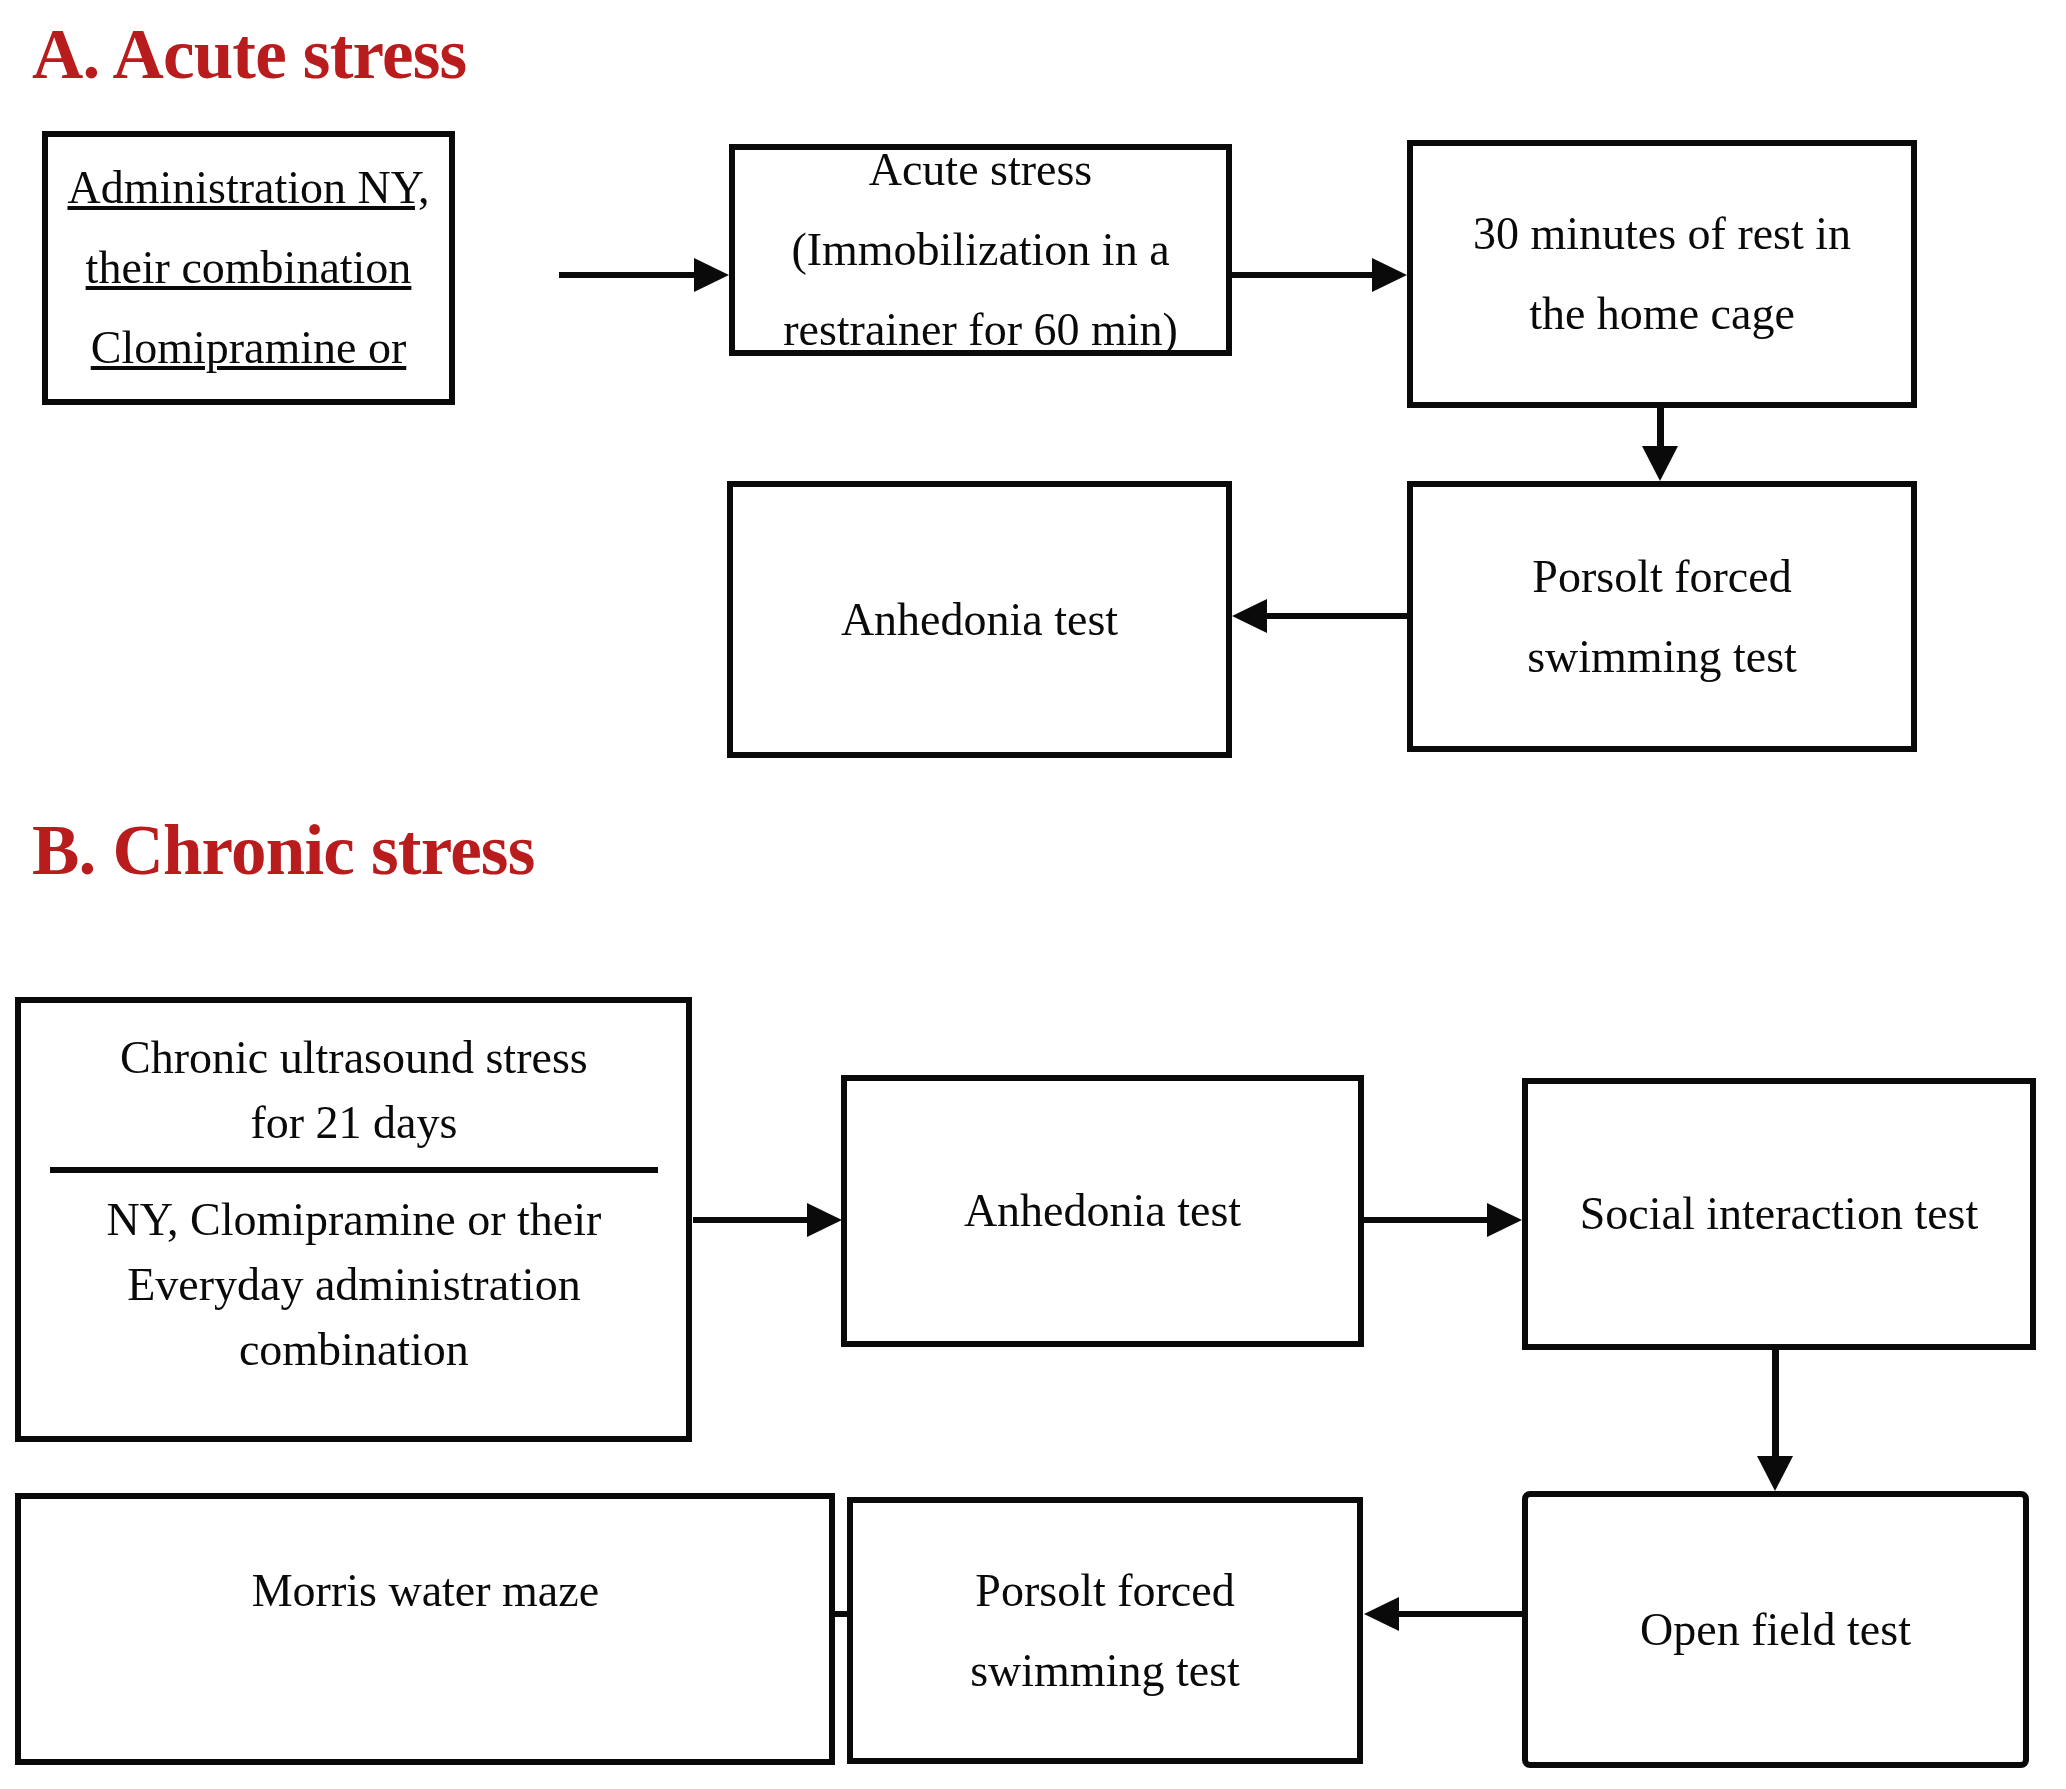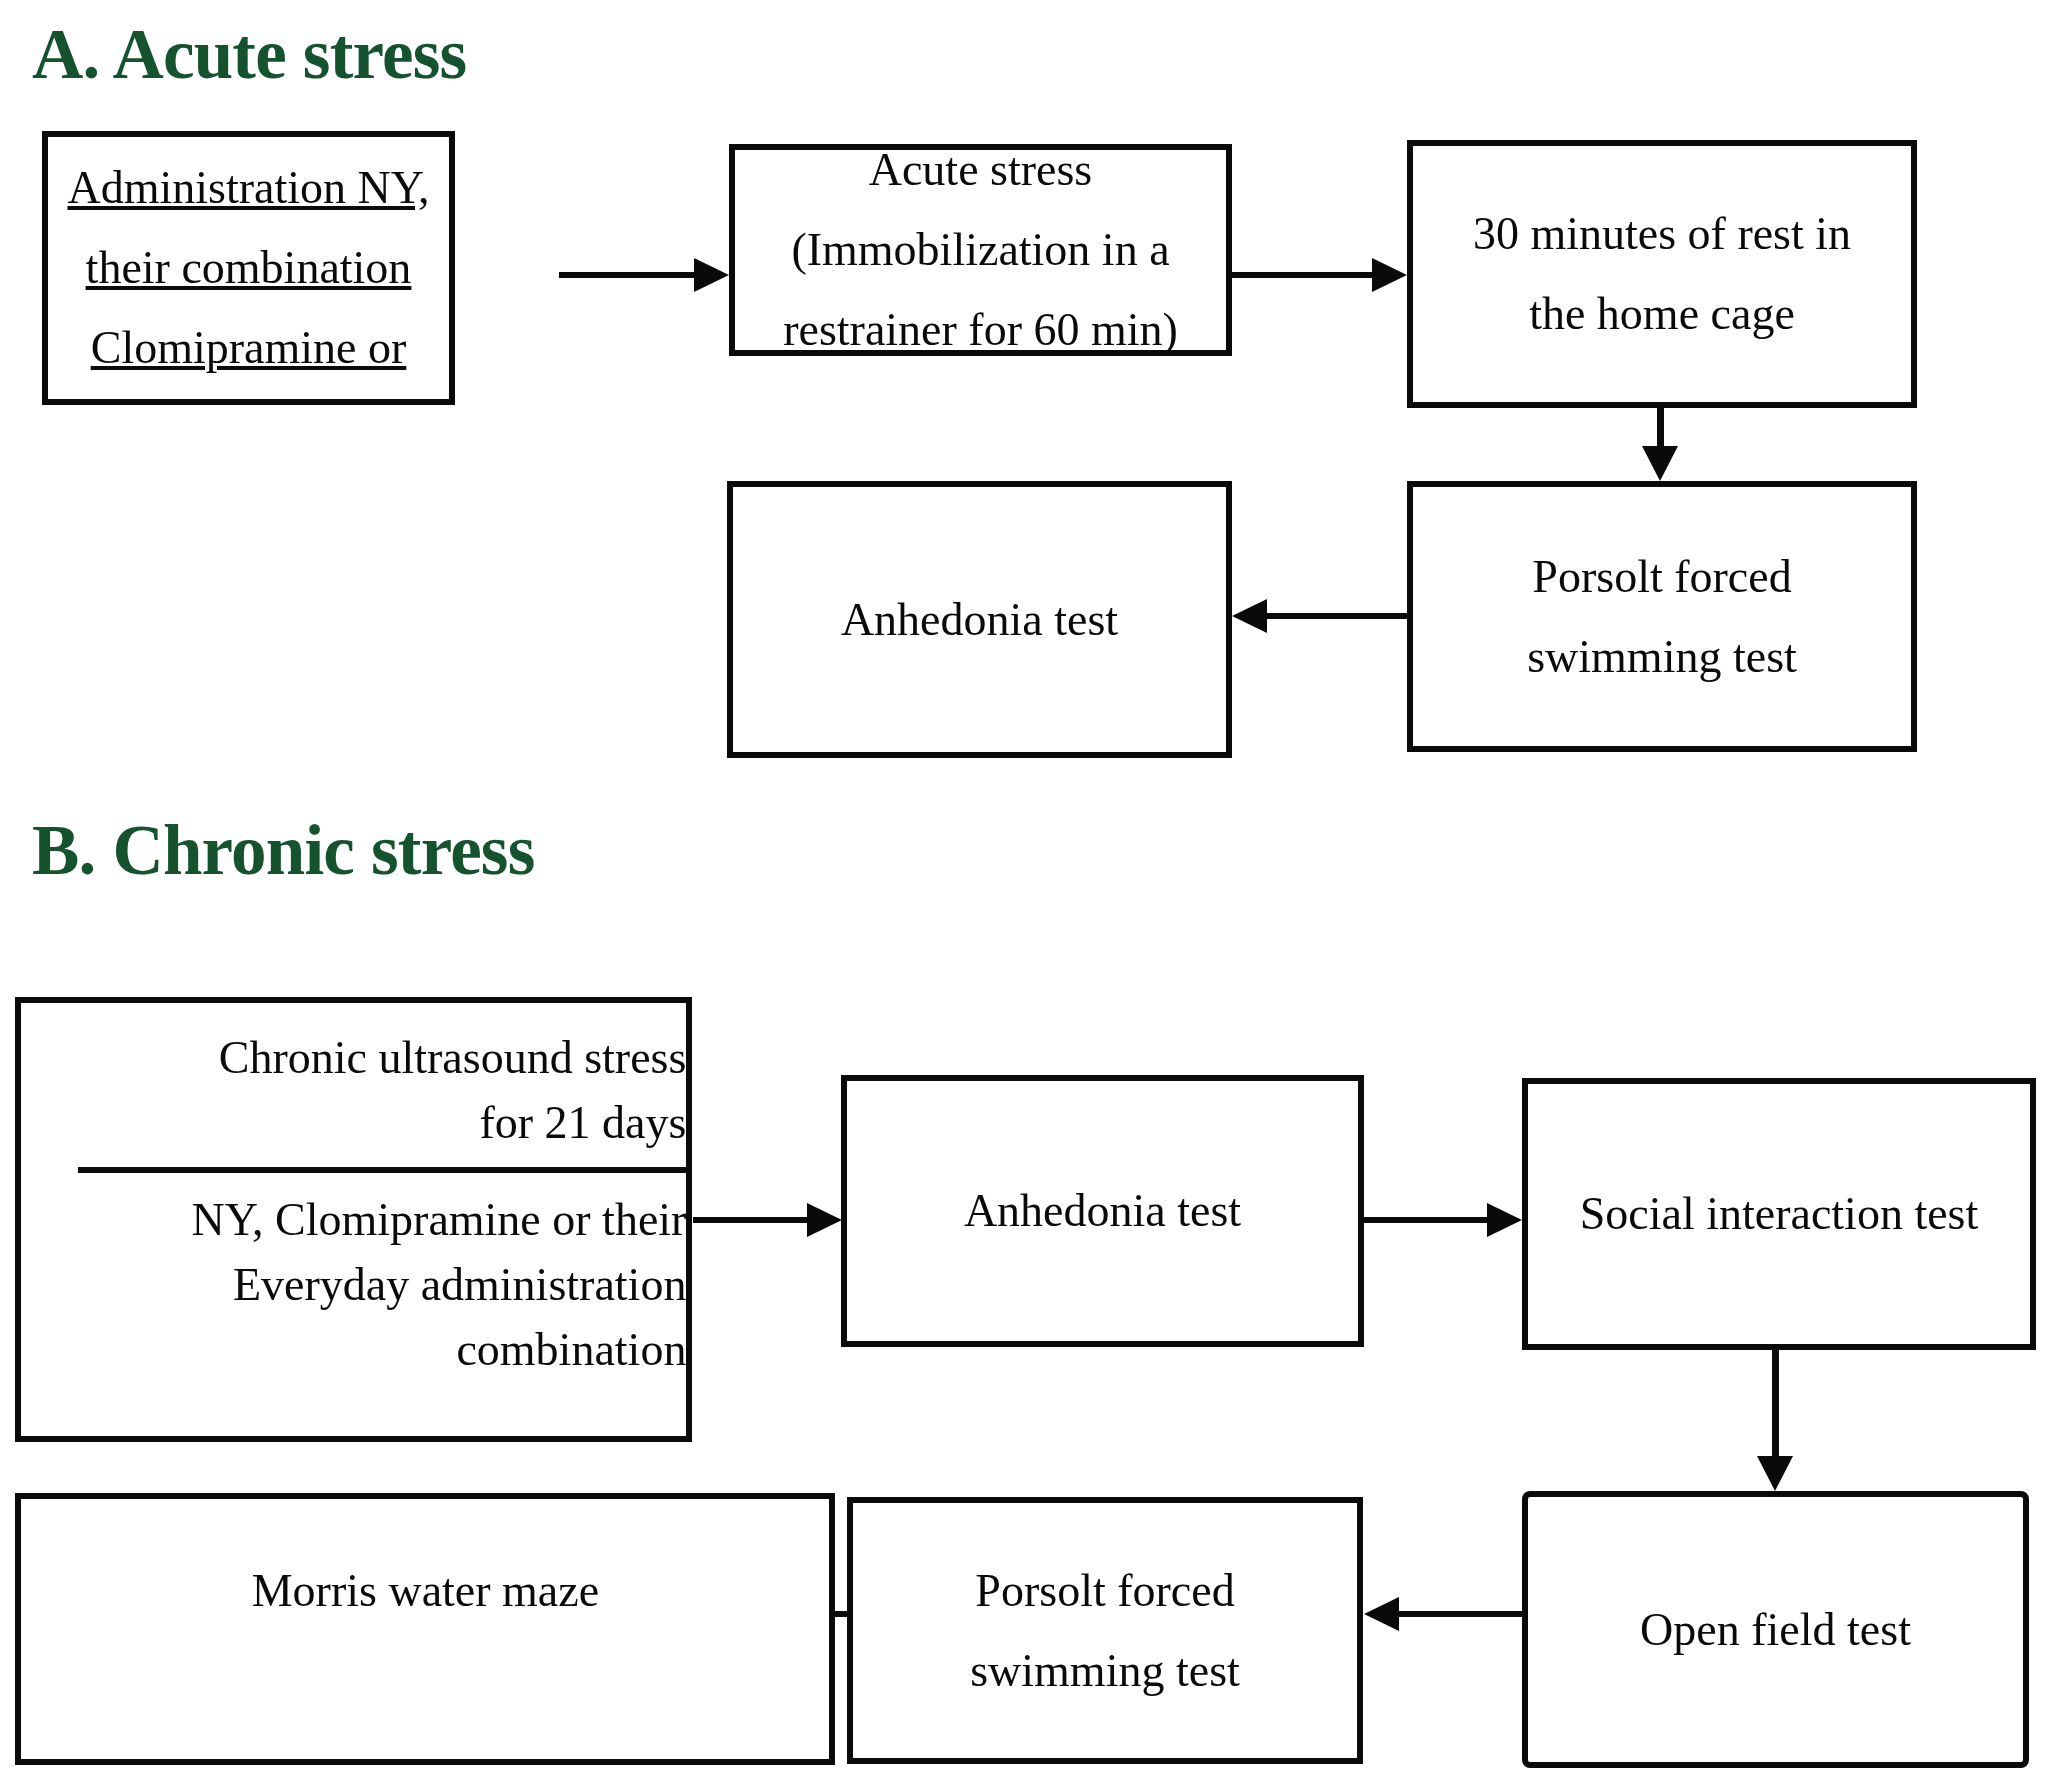--- a/index.html
+++ b/index.html
@@ -13,21 +13,21 @@
     height: 1789px;
     background: #ffffff;
     font-family: "Liberation Serif", "DejaVu Serif", serif;
     color: #0a0a0a;
   }
   .section-title {
     position: absolute;
     font-weight: bold;
     font-size: 71px;
     letter-spacing: -0.8px;
-    color: #14532d;
+    color: #b91c1c;
     white-space: nowrap;
   }
   .fbox {
     position: absolute;
     border: 6.2px solid #0a0a0a;
     background: #ffffff;
     box-sizing: border-box;
     display: flex;
     flex-direction: column;
     align-items: center;
@@ -104,21 +104,21 @@
   #box-a-rest           { left: 1407px; top: 140px;  width: 510px; height: 268px; }
   #box-a-porsolt        { left: 1407px; top: 481px;  width: 510px; height: 271px; }
   #box-a-anhedonia      { left: 727px;  top: 481px;  width: 505px; height: 277px; }
   #arrow-a1 { left: 559px;  top: 258px;  width: 170px; }
   #arrow-a2 { left: 1232px; top: 258px;  width: 175px; }
   #arrow-a3 { left: 1642px; top: 408px;  height: 73px; }
   #arrow-a4 { left: 1232px; top: 599px;  width: 175px; }
 
   
   #title-b   { left: 32px;   top: 810px; text-align: right; }
-  #box-b-chronic    { left: 15.4px;   top: 997px; width: 677px; height: 445px; align-items: flex-end; }
+  #box-b-chronic    { left: 15.4px;   top: 997px; width: 677px; height: 445px; }
   #box-b-anhedonia  { left: 841px; top: 1075px; width: 523px; height: 272px; }
   #box-b-social     { left: 1522px; top: 1078px; width: 514px; height: 272px; }
   #box-b-open-field { left: 1522px; top: 1491px; width: 507px; height: 277px; border-radius: 8px; }
   #box-b-porsolt    { left: 847px; top: 1497px; width: 516px; height: 267px; }
   #box-b-morris     { left: 15.4px;   top: 1493px; width: 820px; height: 272px; padding-bottom: 77px; }
   #arrow-b1 { left: 693px;  top: 1203px; width: 149px; }
   #arrow-b2 { left: 1364px; top: 1203px; width: 158px; }
   #arrow-b3 { left: 1757px; top: 1350px; height: 141px; }
   #arrow-b4 { left: 1364px; top: 1597px; width: 159px; }
   #arrow-b5 { left: 696px;  top: 1597px; width: 152px; }

